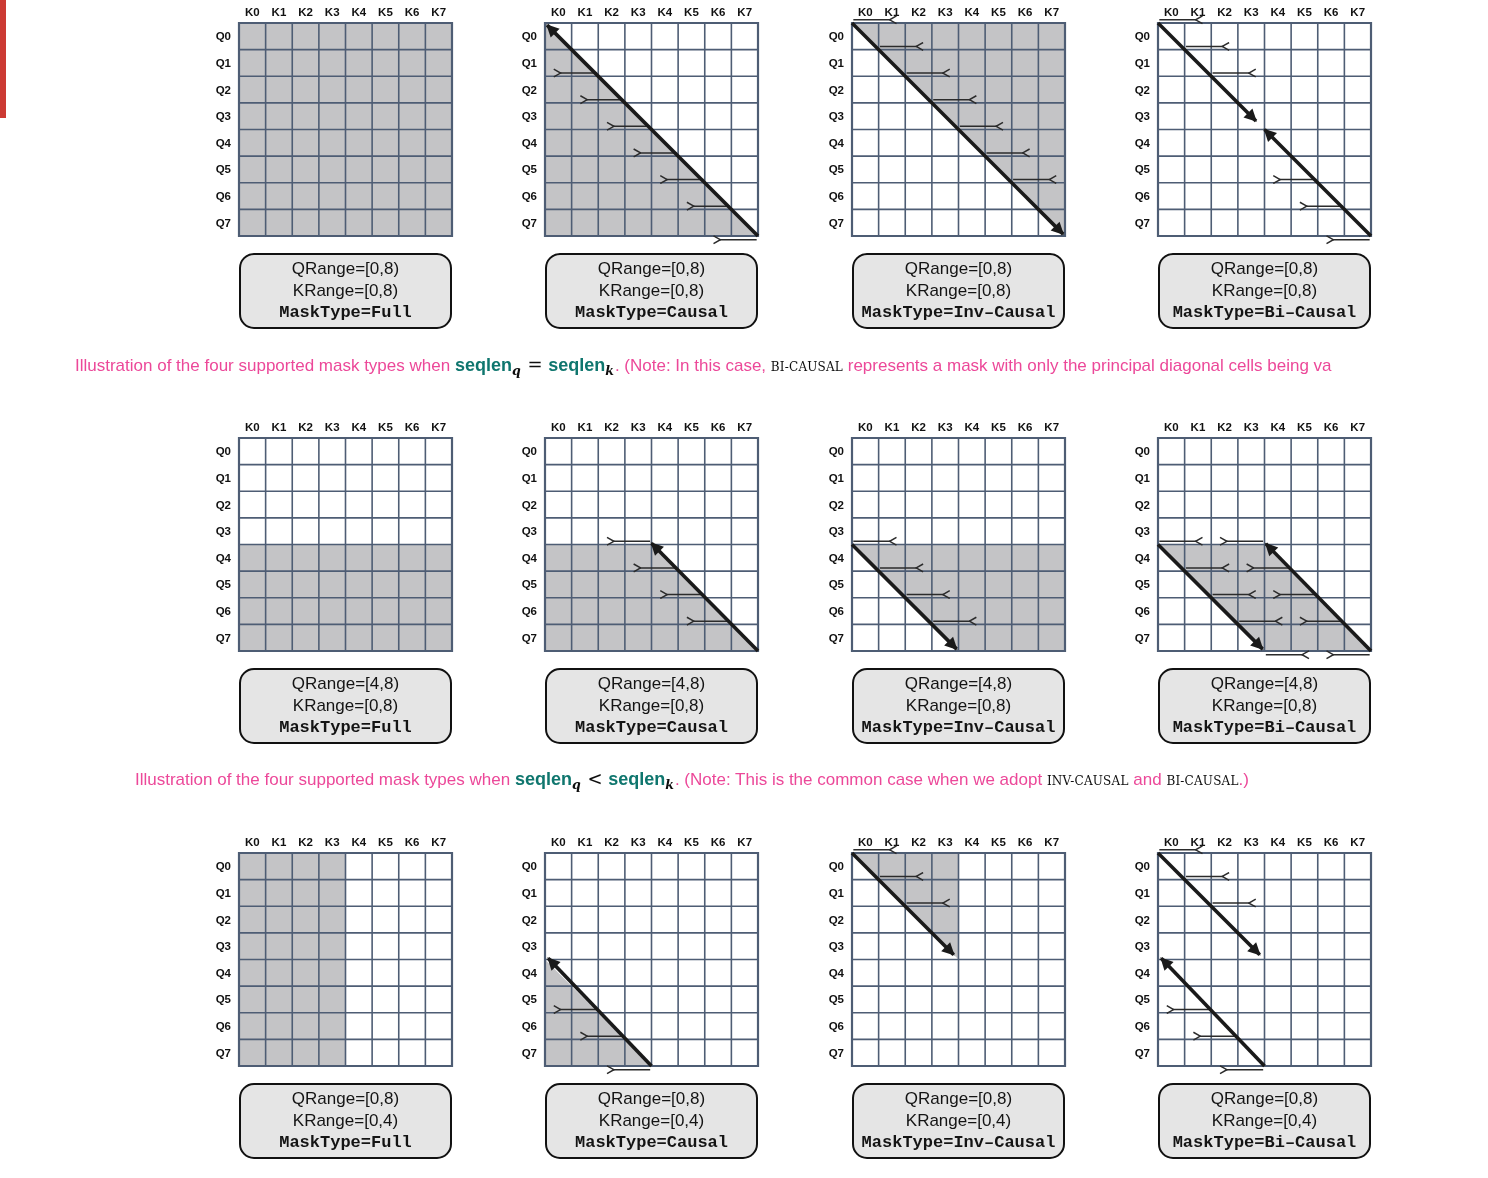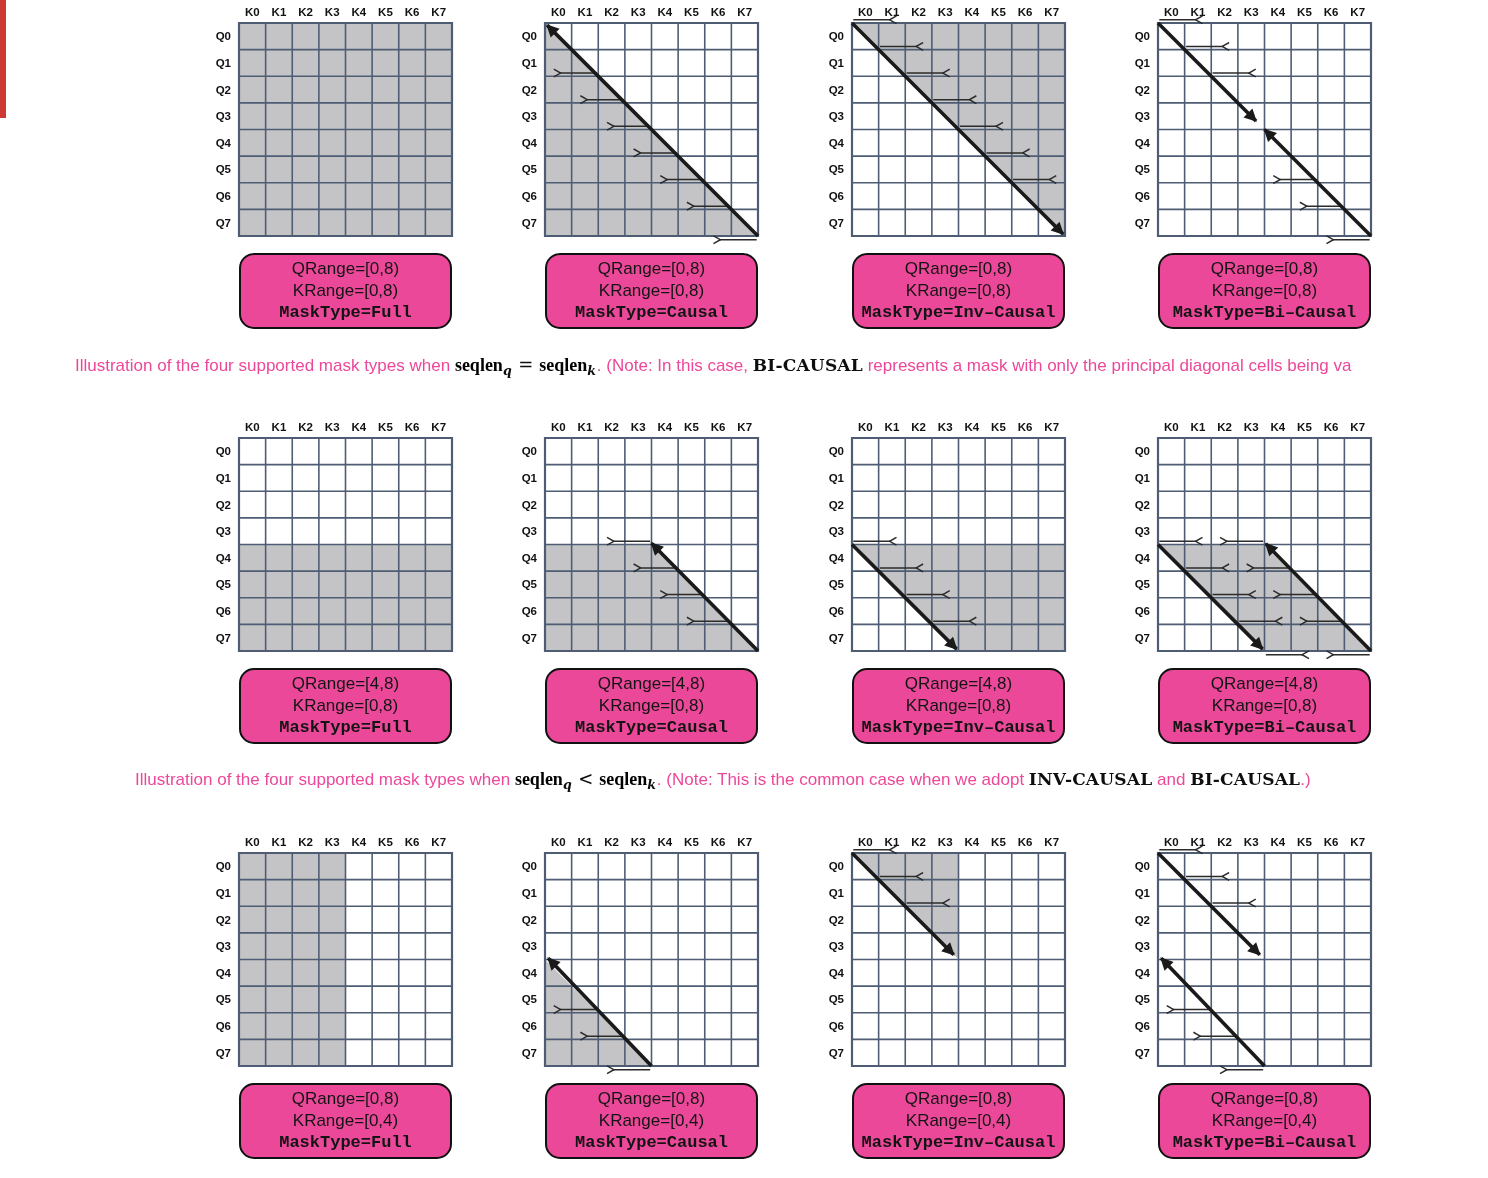--- a/index.html
+++ b/index.html
@@ -3,31 +3,31 @@
 <meta charset="utf-8">
 <style>
   html,body{margin:0;padding:0;background:#ffffff;}
   body{width:1488px;height:1178px;position:relative;overflow:hidden;
        font-family:"Liberation Sans",sans-serif;}
   .panel{position:absolute;width:262px;height:248px;text-decoration:underline;}
   .panel svg{display:block;}
   .klabel,.qlabel{font-family:"Liberation Sans",sans-serif;font-weight:bold;
        font-size:11.5px;fill:#111111;}
   .infobox{position:absolute;width:209px;height:72px;border:2.2px solid #111111;
-       border-radius:15px;background:#ec4899;display:flex;flex-direction:column;
+       border-radius:15px;background:#e5e5e5;display:flex;flex-direction:column;
        justify-content:center;align-items:center;text-align:center;
        font-size:17px;line-height:22px;color:#141414;}
   .infobox .masktype{font-weight:bold;font-family:Liberation Mono, monospace;}
   .caption{position:absolute;white-space:nowrap;font-size:17px;color:#3a3d41;}
   .seg-sans{font-family:"Liberation Sans",sans-serif;font-size:17px;color:#ec4899;}
-  .seg-math{font-family:Liberation Serif, serif;font-weight:bold;font-size:18px;color:#000000;}
+  .seg-math{font-family:Liberation Sans, sans-serif;font-weight:bold;font-size:18px;color:#0f766e;}
   .seg-sub{font-family:"DejaVu Serif",serif;font-weight:bold;font-style:italic;
        font-size:12.5px;color:#0e0e0e;position:relative;top:4px;margin-right:1px;}
   .seg-rel{font-family:"DejaVu Serif",serif;font-size:18px;color:#0e0e0e;}
-  .seg-sc{font-family:"DejaVu Serif",serif;font-weight:bold;font-size:17px;
+  .seg-sc{font-family:"DejaVu Serif",serif;font-weight:normal;font-size:12px;
        color:#0e0e0e;letter-spacing:0.2px;}
   .red-strip{position:absolute;left:0;top:0;width:6px;height:118px;background:#cc3a33;}
 </style>
 </head>
 <body>
 
 <div class="red-strip"></div>
 <div id="panels">
     <div class="panel" style="left:206px;top:5px;">
       <svg width="262" height="246">

